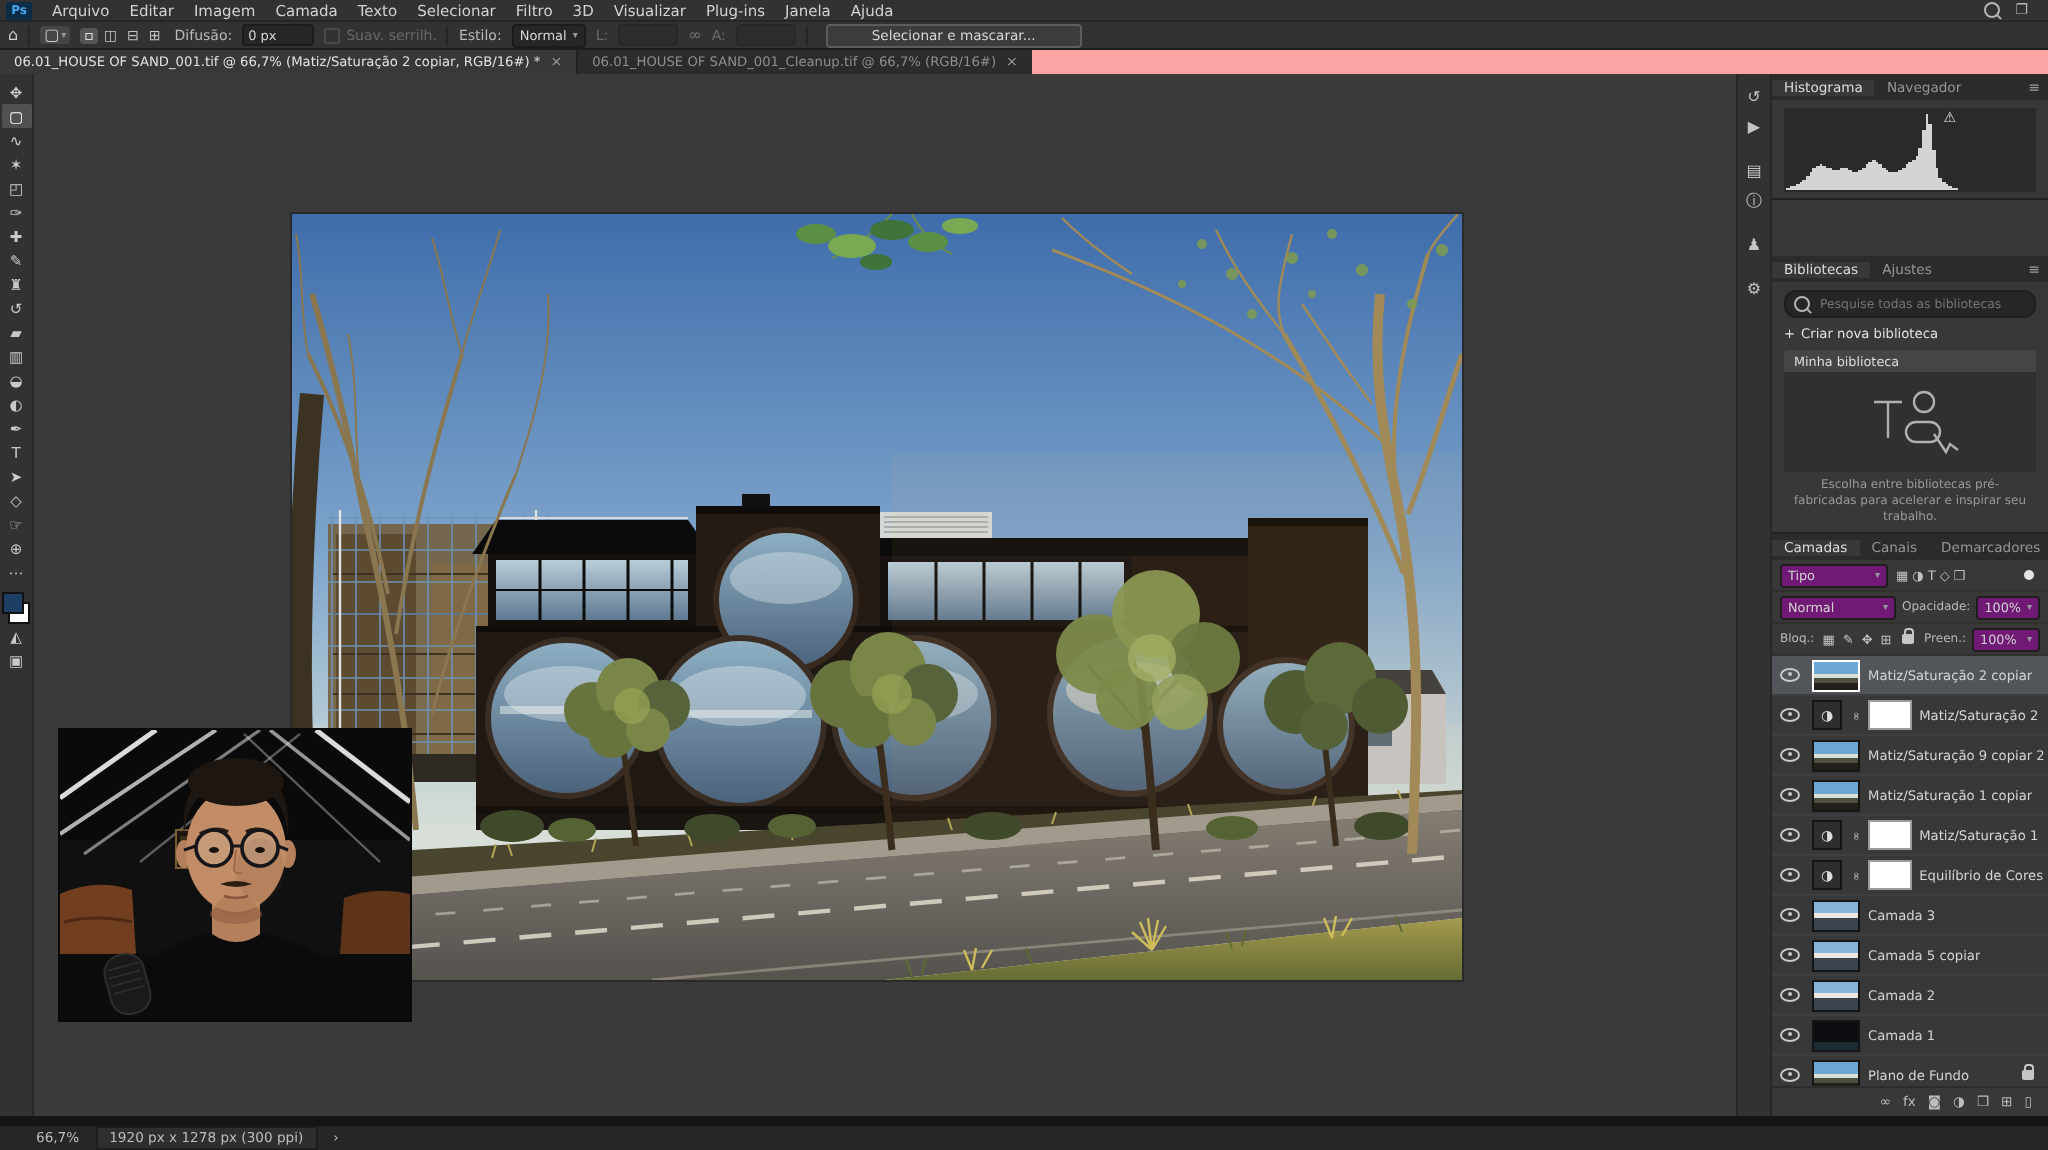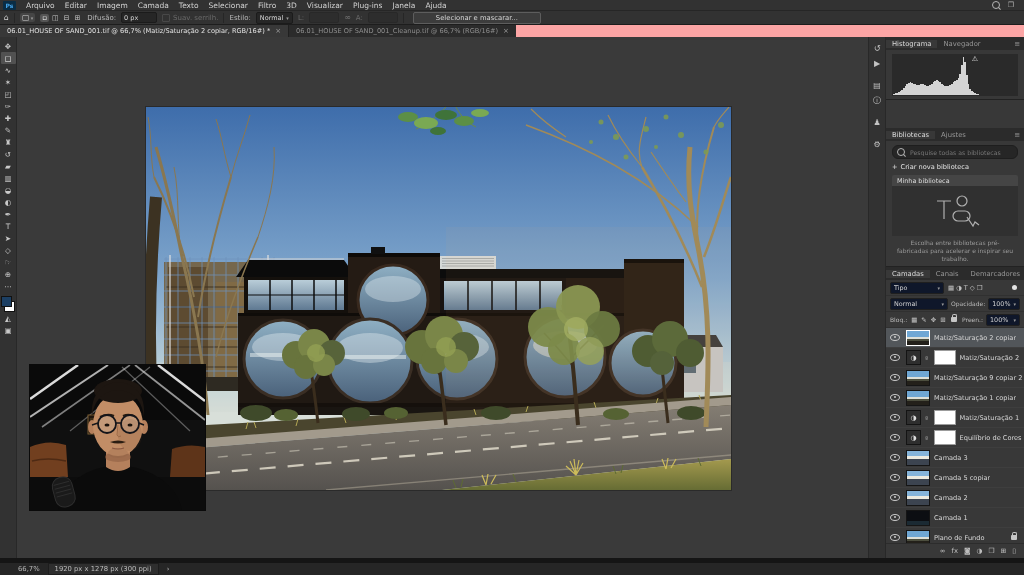--- a/index.html
+++ b/index.html
@@ -78,21 +78,21 @@
   .lib-create{margin:4px 6px 0 6px;font-size:6.6px;color:#e2e2e2;display:flex;gap:3px;align-items:center;flex:none;}
   .lib-mylib{margin:4px 6px 0 6px;height:11px;background:#454545;border-radius:2px 2px 0 0;display:flex;
              align-items:center;padding:0 5px;font-size:6.4px;color:#dedede;flex:none;}
   .lib-illus{margin:0 6px;background:#303030;height:50px;display:flex;align-items:center;justify-content:center;flex:none;}
   .lib-caption{margin:3px 10px 0 10px;font-size:6px;color:#999;text-align:center;line-height:1.35;flex:none;}
   .lib-footer{margin-top:auto;height:13px;display:flex;align-items:center;padding:0 7px;color:#b5b5b5;font-size:7px;flex:none;}
   .lib-footer .plus{margin-left:auto;}
 
   .layers-panel{flex:1;display:flex;flex-direction:column;min-height:0;}
   .lp-row{height:15px;display:flex;align-items:center;gap:3px;padding:0 4px;font-size:6.4px;color:#b9b9b9;flex:none;border-bottom:1px solid #303030;}
-  .lp-select{height:10px;background:#0f172a;border:1px solid #1f1f1f;border-radius:2px;display:flex;align-items:center;
+  .lp-select{height:10px;background:#701a75;border:1px solid #1f1f1f;border-radius:2px;display:flex;align-items:center;
              gap:3px;padding:0 3px;color:#d3d3d3;}
   .ficon{font-size:6.5px;color:#c3c3c3;padding:0 1px;}
   .pin{width:5px;height:5px;border-radius:50%;background:#e3e3e3;margin-left:auto;margin-right:3px;}
   .layers-list{flex:1;overflow:hidden;background:#383838;}
   .layer-row{height:19px;display:flex;align-items:center;gap:4px;padding:0 0 0 4px;border-bottom:1px solid #3e3e3e;font-size:6.6px;color:#d5d5d5;}
   .layer-row.selected{background:#52565a;}
   .eye{width:8px;height:5px;border:1px solid #c9c9c9;border-radius:50%;position:relative;flex:none;margin-right:2px;}
   .eye::after{content:"";position:absolute;left:2.5px;top:1px;width:2px;height:2px;background:#c9c9c9;border-radius:50%;}
   .thumb{width:22px;height:14px;flex:none;border:1px solid #151515;
          background:linear-gradient(180deg,#6fa7d4 0 44%,#dcdfd8 44% 58%,#4c4e3e 58% 74%,#23201a 74% 100%);}

